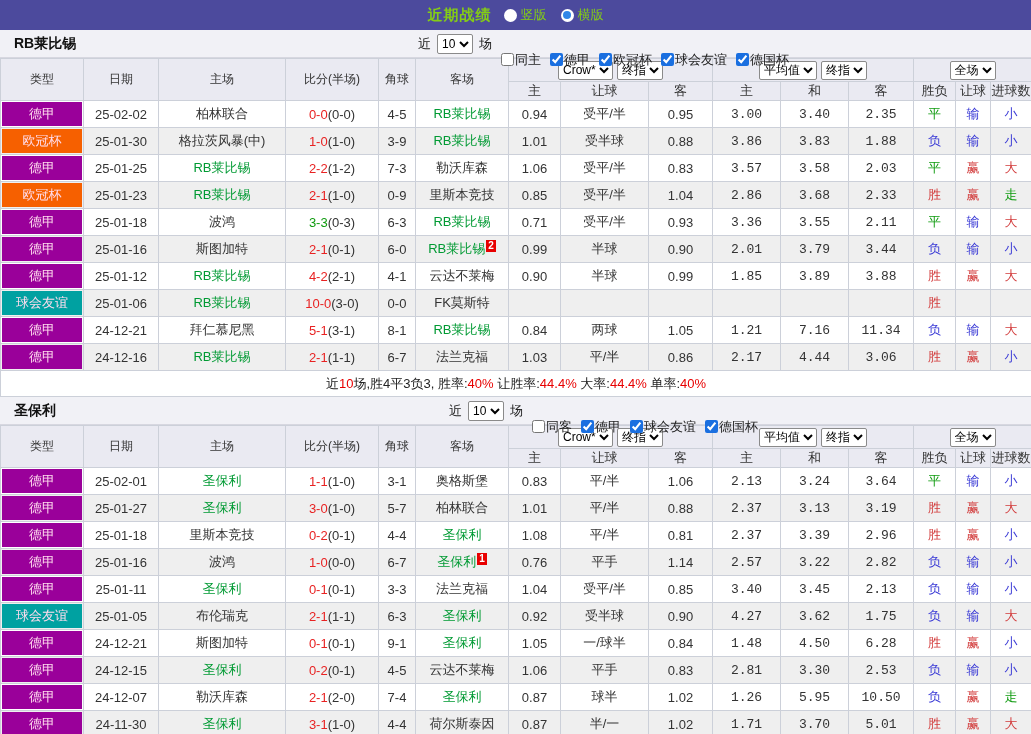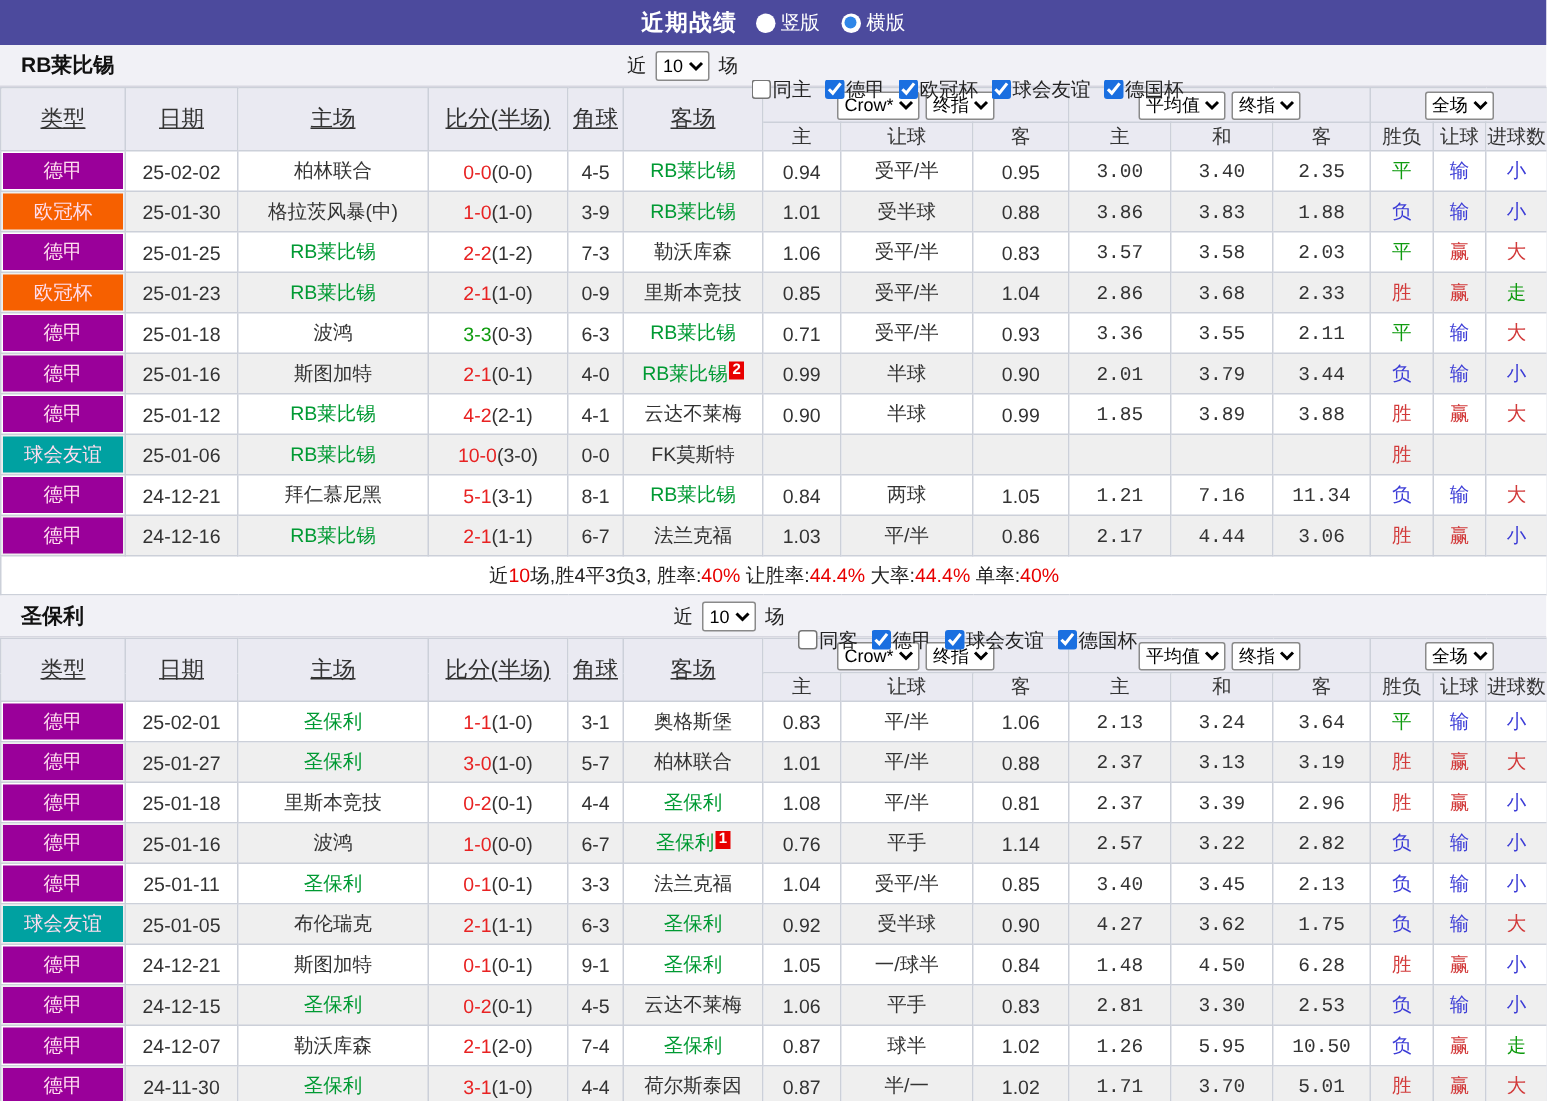--- a/index.html
+++ b/index.html
@@ -1,20 +1,20 @@
 <!DOCTYPE html>
 <html><head>
 <meta charset="utf-8">
 <style>
   * { box-sizing: border-box; margin: 0; padding: 0; }
   html,body { width: 1031px; background:#fff; font-family:"Liberation Sans","DejaVu Sans",sans-serif; }
   body { height: 734px; overflow: hidden; }
 
   
-  .topbar { height:30px; background:#4c4a9d; display:flex; align-items:center; justify-content:center; gap:12px; color:#ffffff; }
+  .topbar { height:30px; background:#4c4a9d; display:flex; align-items:center; justify-content:center; gap:12px; color:#84cc16; }
   .topbar .title { font-weight:bold; font-size:15px; letter-spacing:1px; }
   .radio-group { display:flex; align-items:center; gap:14px; font-size:13px; }
   .radio-opt { display:flex; align-items:center; gap:4px; cursor:pointer; }
   .radio { width:13px; height:13px; border-radius:50%; background:#fff; display:inline-block; }
   .radio.sel { position:relative; }
   .radio.sel::after { content:""; position:absolute; left:2.5px; top:2.5px; width:8px; height:8px; border-radius:50%; background:#2f86e8; }
 
   
   .teambar { height:28px; background:#f1f1f6; border-bottom:1px solid #d7d7e0; position:relative; display:flex; align-items:center; font-size:13px; color:#222; }
   .teamname { position:absolute; left:14px; font-weight:bold; font-size:14px; color:#111; }
@@ -22,21 +22,21 @@
   .filters select { height:20px; font-size:12px; border:1px solid #8a8a8a; background:#fff; border-radius:2px; margin:0 3px; }
   .filters input[type=checkbox] { width:13px; height:13px; accent-color:#1a6fe0; margin:0 1px 0 6px; vertical-align:-2px; }
   .filters label { display:flex; align-items:center;margin-top:32px; }
 
   table { border-collapse:collapse; width:1031px; table-layout:fixed; font-size:13px; }
   td, th { border:1px solid #ccd0d9; text-align:center; overflow:hidden; white-space:nowrap; font-weight:normal; color:#333; }
 
   
   tr.hrow1 th { height:23px; background:#eaeaf2; }
   tr.hrow2 th { height:18px; background:#eaeaf2; font-size:13px; }
-  th.lblspan { background:#eaeaf2; font-size:15px; color:#333;text-decoration:underline; }
+  th.lblspan { background:#eaeaf2; font-size:12px; color:#333; }
   th select { height:19px; font-size:12px; border:1px solid #8a8a8a; background:#fff; border-radius:2px; margin:0 2px; }
 
   
   tr.mrow td { height:26px; }
   tr.mrow:nth-child(odd) td { background:#ffffff; }
   tr.mrow:nth-child(even) td { background:#efefef; }
   td.c-crow { background-image:linear-gradient(rgba(246,233,210,0.42),rgba(246,233,210,0.42)); }
   td.c-avg  { background-image:linear-gradient(rgba(187,224,240,0.45),rgba(187,224,240,0.45));font-family:Liberation Mono, monospace; }
 
   td.typecell { padding:1px; }
@@ -236,21 +236,21 @@
           <td><span class="res-b">输</span></td>
           <td><span class="res-r">大</span></td>
         </tr>
         <tr class="mrow">
           <td class="typecell">
             <div class="badge" style="background: rgb(154, 0, 154);">德甲</div>
           </td>
           <td>25-01-16</td>
           <td><span class="t-dark">斯图加特</span></td>
           <td><span class="score-red">2-1</span><span class="half">(0-1)</span></td>
-          <td>4-0</td>
+          <td>6-0</td>
           <td><span class="t-green">RB莱比锡</span><span class="sup">2</span></td>
           <td class="c-crow">0.99</td>
           <td class="c-crow">半球</td>
           <td class="c-crow">0.90</td>
           <td class="c-avg">2.01</td>
           <td class="c-avg">3.79</td>
           <td class="c-avg">3.44</td>
           <td><span class="res-b">负</span></td>
           <td><span class="res-b">输</span></td>
           <td><span class="res-b">小</span></td>

